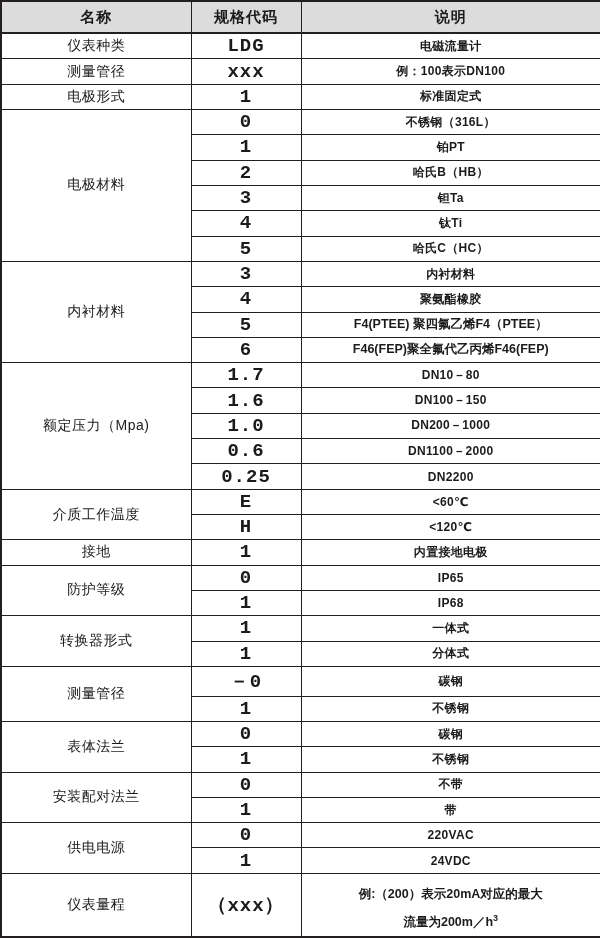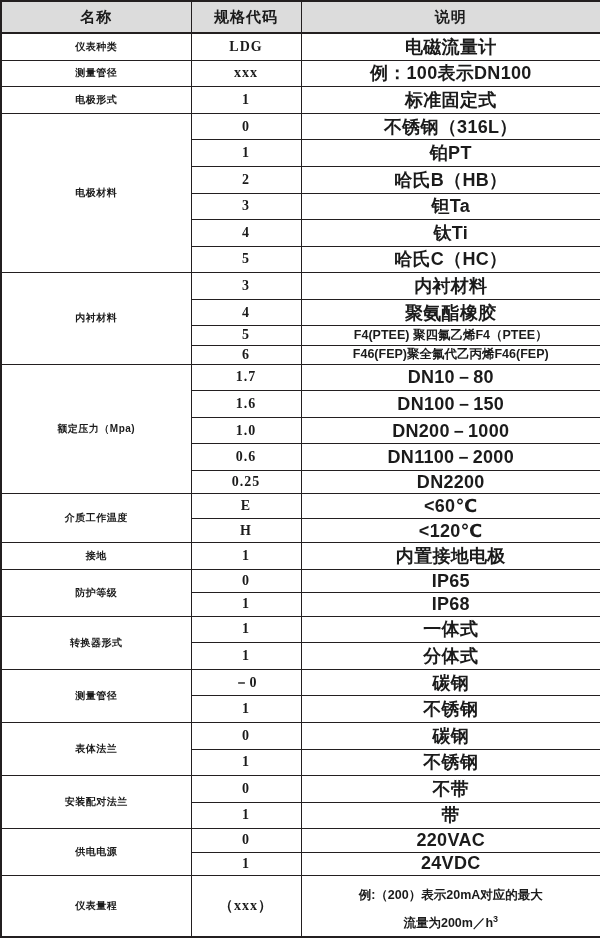--- a/index.html
+++ b/index.html
@@ -40,32 +40,32 @@
   }
   table.spec thead th {
     background: #dcdcdc;
     font-weight: bold;
     font-size: 15px;
     height: 30px;
     letter-spacing: 1px;
     border-bottom: 2px solid #231f20;
   }
   td.name {
-    font-size: 10px;
+    font-size: 14px;
+    font-weight: normal;
+    letter-spacing: 0.5px;
+  }
+  td.code {
+    font-size: 19px;
     font-weight: bold;
-    letter-spacing: 0.5px;
-  }
-  td.code {
-    font-size: 14px;
-    font-weight: bold;
-    font-family: Liberation Serif, serif;
+    font-family: Liberation Mono, monospace;
     letter-spacing: 1px;
   }
   td.desc {
-    font-size: 18px;
+    font-size: 12px;
     font-weight: bold;
     letter-spacing: 0.3px;
   }
   td.desc.small {
     font-size: 12.5px;
     letter-spacing: 0;
   }
   td.desc .line {
     display: block;
     line-height: 1.55;

